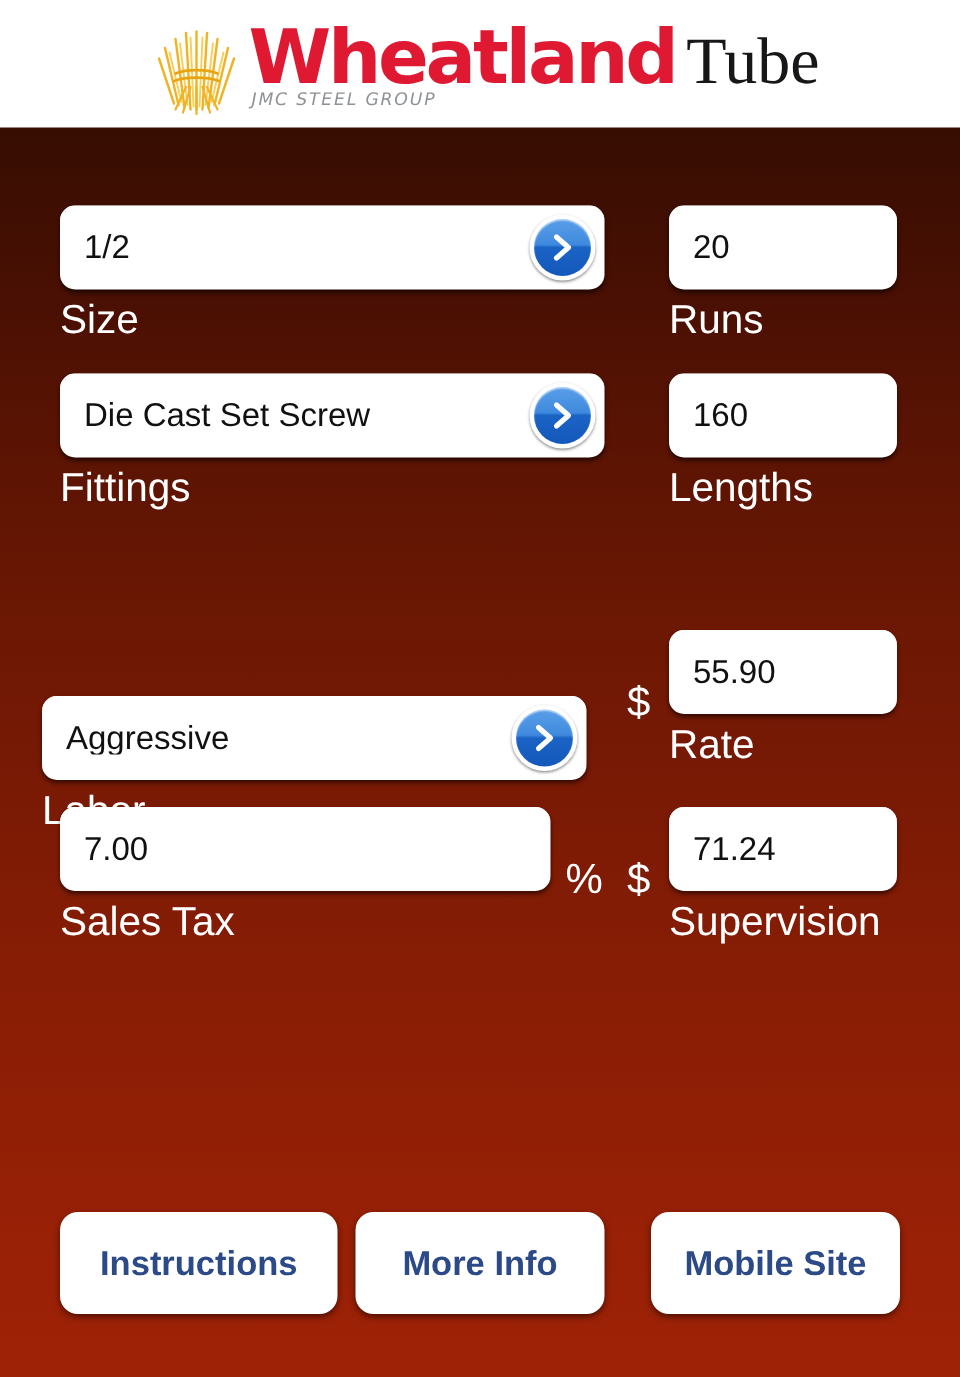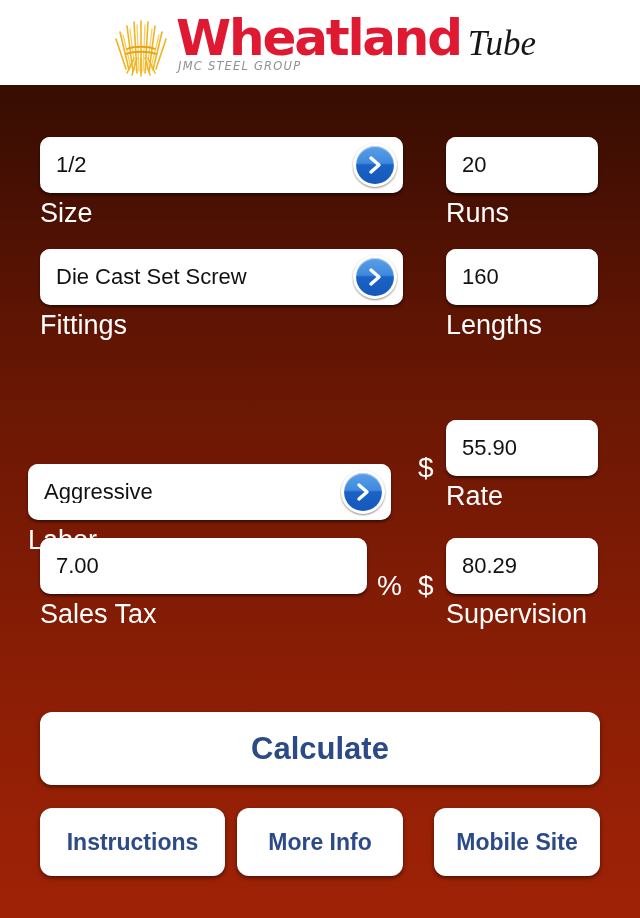--- a/index.html
+++ b/index.html
@@ -74,22 +74,21 @@
     font-weight: bold;
     font-size: 50px;
     line-height: 50px;
     letter-spacing: -2.2px;
     color: #e01933;
     white-space: nowrap;
   }
 
   .logo-tube {
     font-family: "Liberation Serif", serif;
-    font-style: italic;
-    font-size: 35px;
+    font-size: 44px;
     line-height: 44px;
     color: #17171a;
     margin-left: 7px;
     letter-spacing: 0px;
     white-space: nowrap;
   }
 
   .logo-tagline {
     position: absolute;
     left: 2px;
@@ -336,26 +335,25 @@
       <div class="input-box">
         <span class="value">7.00</span>
       </div>
       <div class="field-label">Sales Tax</div>
     </div>
     <span class="sym" style="left:377px; top:487px;">%</span>
 
     <span class="sym" style="left:418px; top:487px;">$</span>
     <div class="field-group" style="left:446px; top:453px; width:152px;">
       <div class="input-box">
-        <span class="value">80.29</span>
+        <span class="value">71.24</span>
       </div>
       <div class="field-label">Supervision</div>
     </div>
 
   </div>
 
-  <button class="calc-btn">Calculate</button>
 
   <button class="small-btn" id="btn-instructions">Instructions</button>
   <button class="small-btn" id="btn-mobilesite">Mobile Site</button>
   <button class="small-btn" id="btn-moreinfo">More Info</button>
 
 </div>
 
 </body></html>

